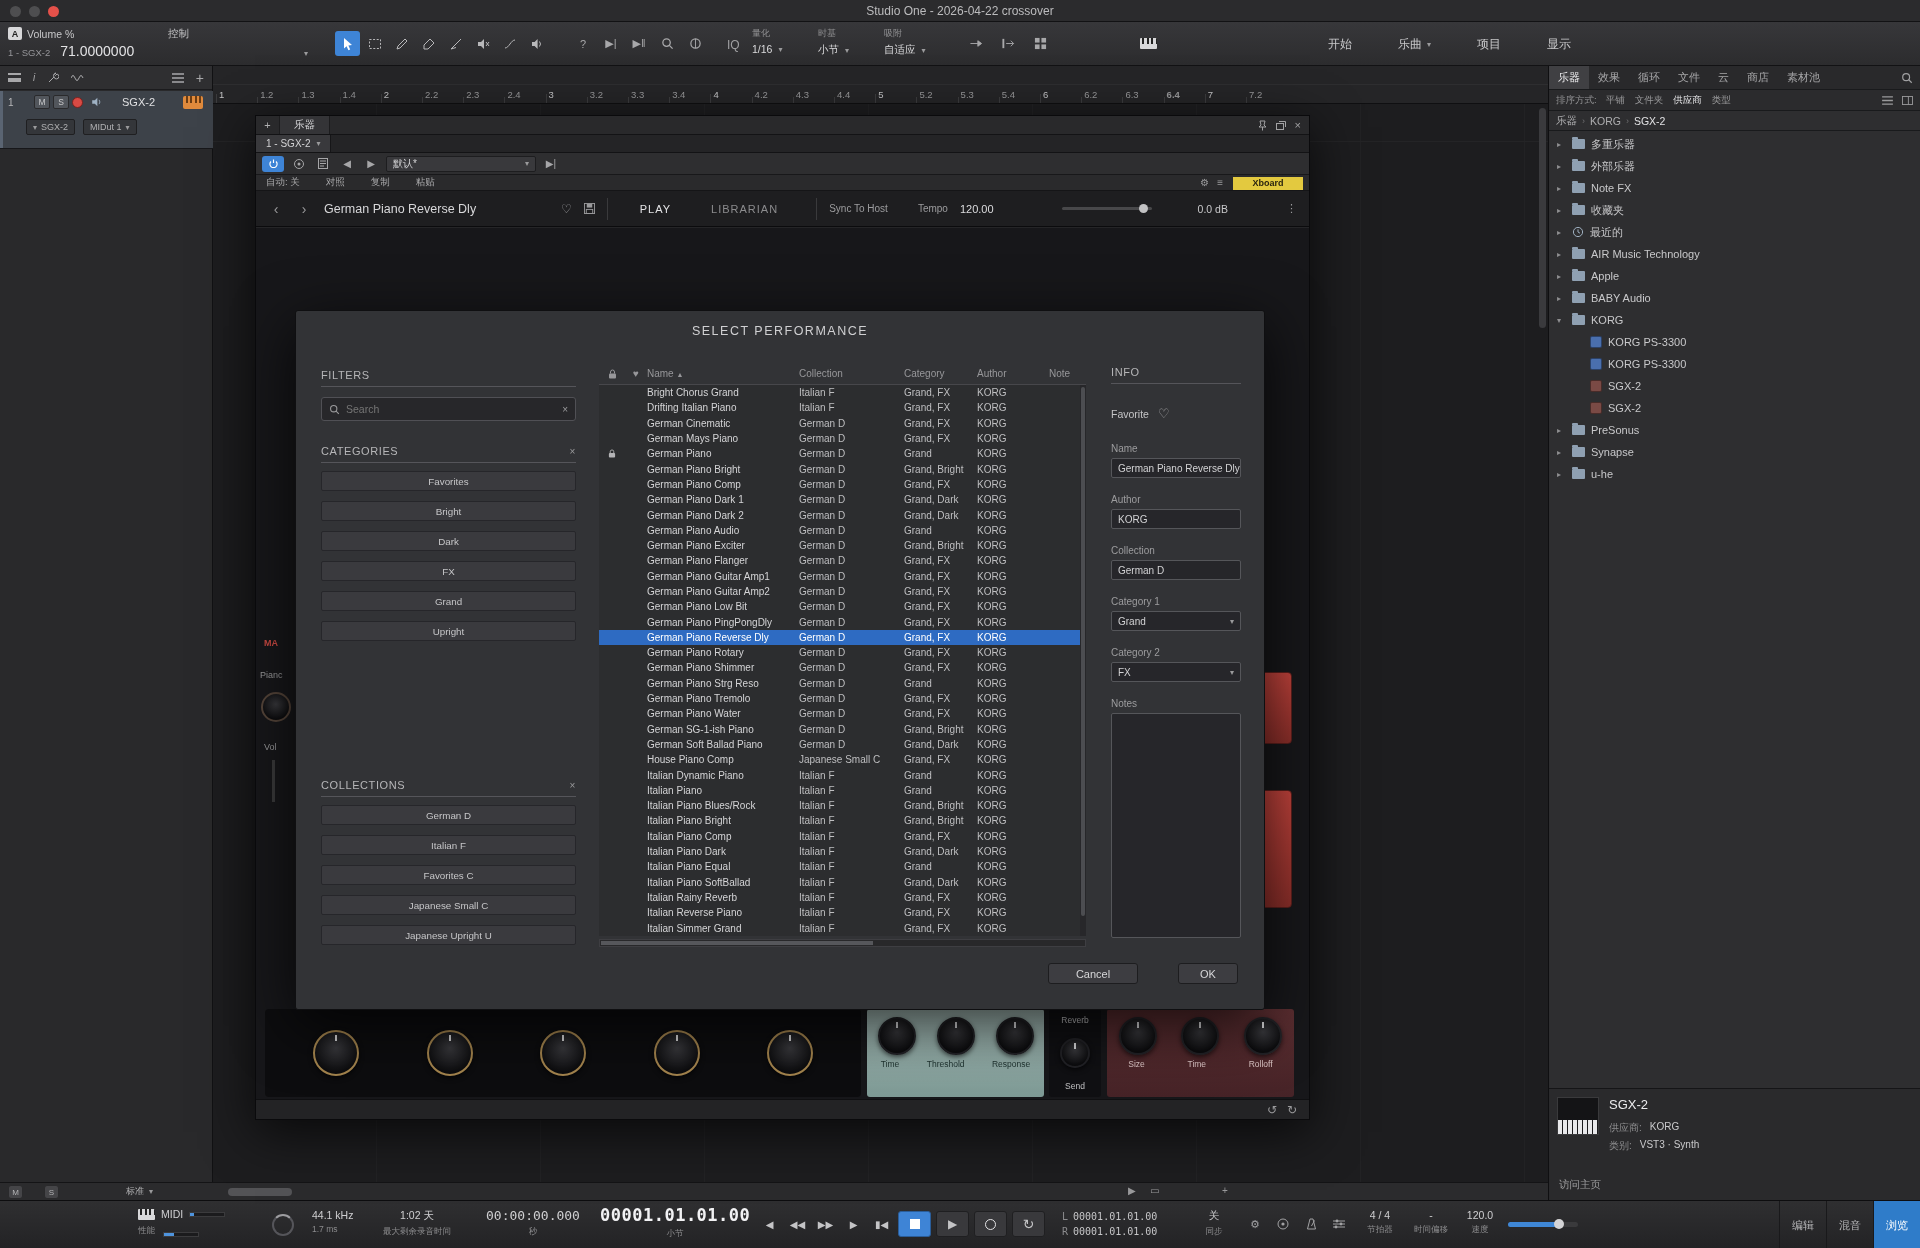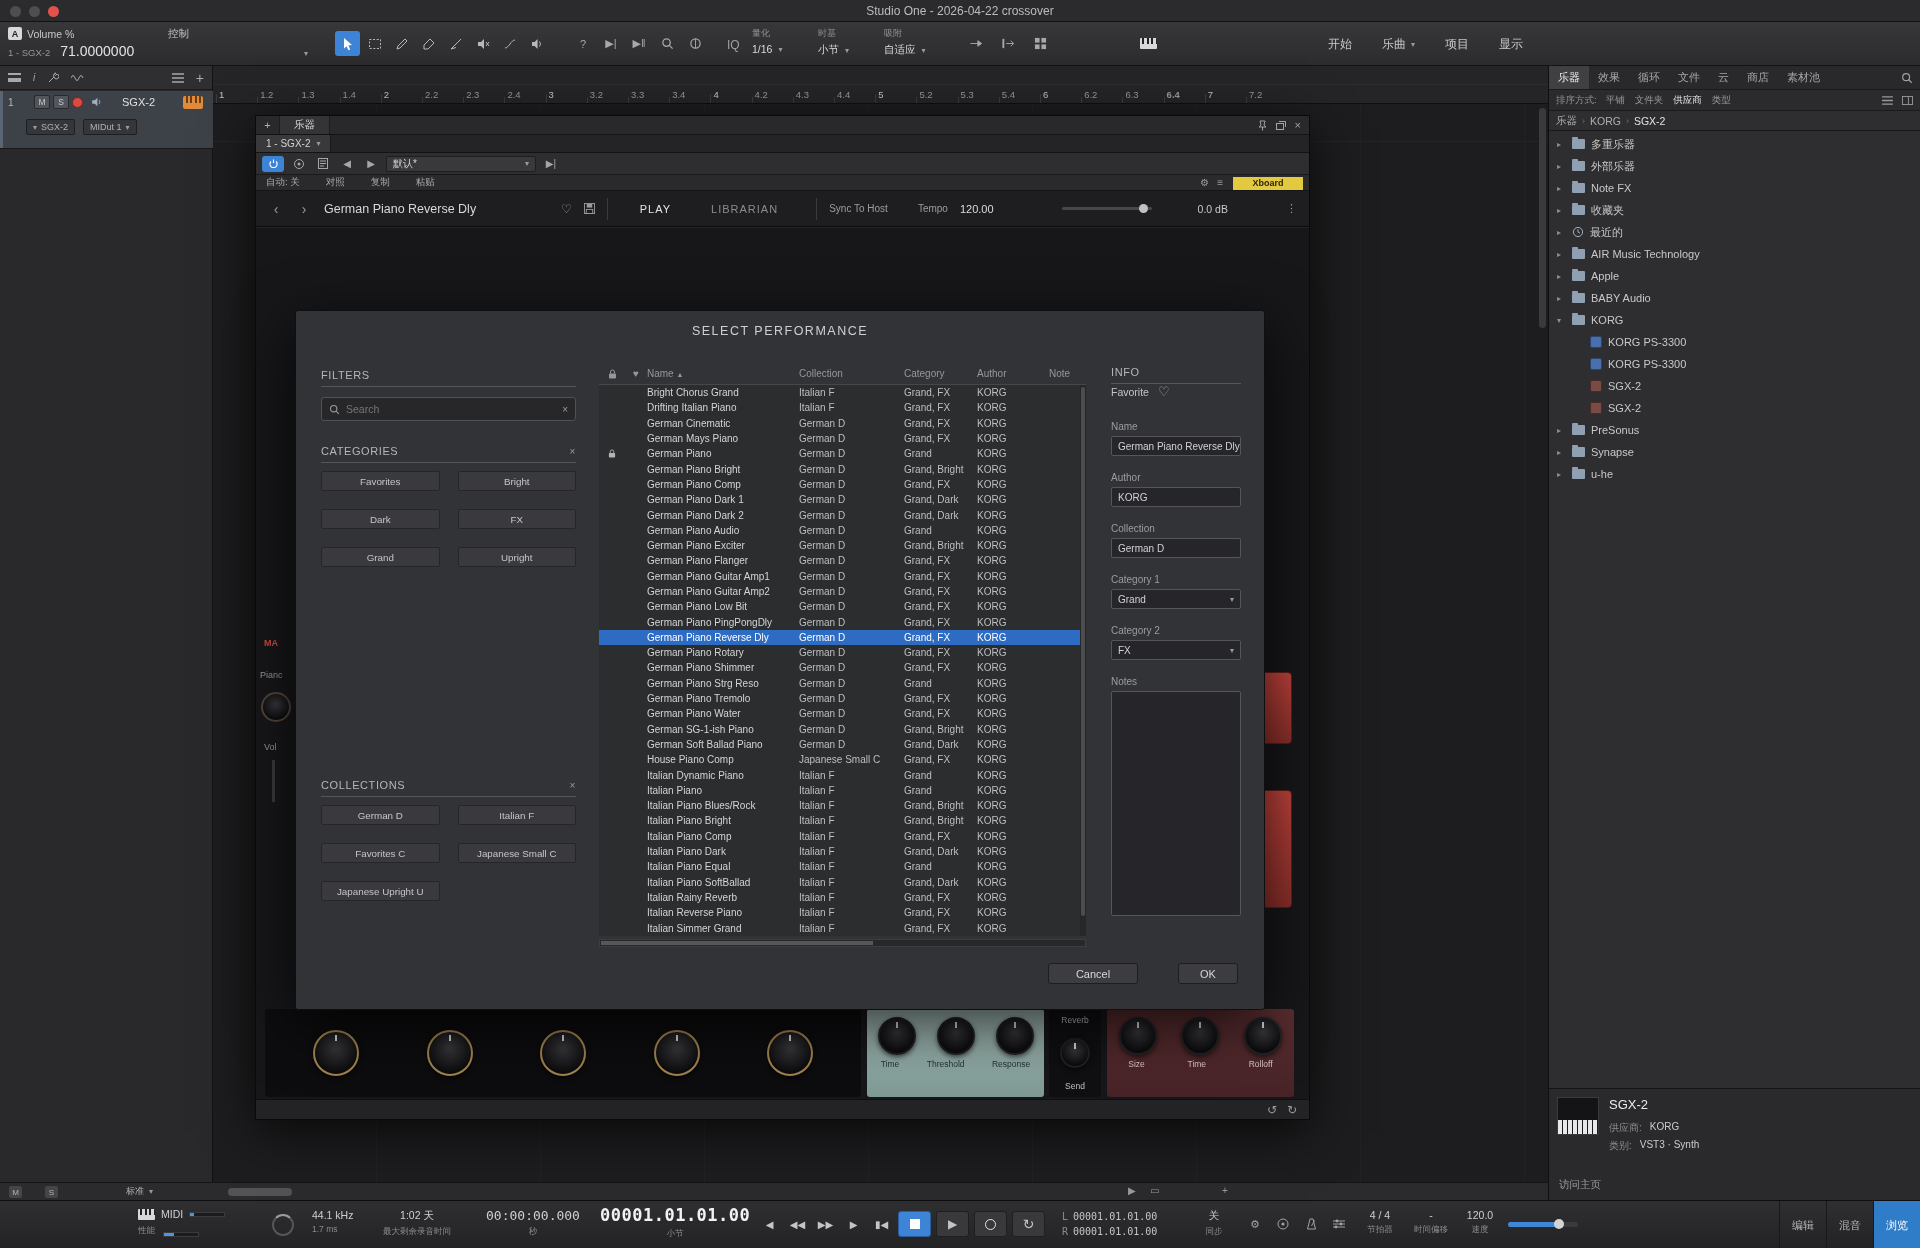--- a/index.html
+++ b/index.html
@@ -30,21 +30,21 @@
 .tb-tools{position:absolute;left:335px;top:9px;display:flex;gap:2px}
 .tool{width:25px;height:25px;display:flex;align-items:center;justify-content:center;color:#b8b8ba;border-radius:3px}
 .tool.active{background:#3e84d6;color:#fff}
 .tb-misc{position:absolute;left:572px;top:9px;display:flex;gap:6px}
 .mini-ic{width:22px;height:25px;display:flex;align-items:center;justify-content:center;color:#a8a8aa;font-size:11px}
 .tb-iq{position:absolute;left:727px;top:16px;font-size:12px;color:#a0a0a2}
 .tb-group{position:absolute;top:5px;width:62px}
 .tb-group .g1{font-size:9px;color:#8f8f91}
 .tb-group .g2{margin-top:3px;font-size:10.5px;color:#dadadc;display:flex;align-items:center;gap:6px}
 .tb-ic2{position:absolute;left:965px;top:9px;display:flex;gap:10px}
-.tb-right{position:absolute;left:1328px;top:0;height:44px;display:flex;align-items:center;gap:30px;font-size:12px;color:#c8c8ca}
+.tb-right{position:absolute;left:1328px;top:0;height:44px;display:flex;align-items:center;gap:46px;font-size:12px;color:#c8c8ca}
 .tb-right .btn{display:flex;align-items:center;gap:5px;cursor:default}
 
 
 #left-panel{position:absolute;left:0;top:66px;width:213px;height:1116px;background:#29292b;border-right:1px solid #111113}
 .lp-head{height:24px;background:#2f2f31;border-bottom:1px solid #1b1b1d;display:flex;align-items:center;padding:0 8px;gap:12px;color:#a8a8aa}
 .lp-head .spacer{flex:1}
 .ham{width:13px;height:9px;border-top:2px solid #a8a8aa;border-bottom:2px solid #a8a8aa;position:relative}
 .ham:before{content:"";position:absolute;left:0;top:2.5px;width:100%;height:2px;background:#a8a8aa}
 .track{position:absolute;left:0;top:25px;width:213px;height:58px;background:#3d4249;border-bottom:1px solid #17171a}
 .track-color{position:absolute;left:0;top:0;width:3px;height:100%;background:#5a6472}
@@ -157,21 +157,21 @@
 .sendlab{font-size:8.5px;color:#c2c2c4}
 .pw-footer{position:absolute;left:0;bottom:0;width:100%;height:20px;background:#232325;border-top:1px solid #0f0f11;display:flex;align-items:center;justify-content:flex-end;gap:10px;padding:0 12px;color:#9a9a9c;font-size:12px}
 
 
 #dialog{position:absolute;left:295px;top:310px;width:970px;height:700px;background:#323336;border:1px solid #0f0f11;border-radius:3px;box-shadow:0 16px 60px rgba(0,0,0,.75);z-index:10}
 .dlg-title{position:absolute;top:13px;left:0;width:100%;text-align:center;font-size:12.5px;letter-spacing:1.5px;color:#d0d0d2}
 .sec-head{font-size:11px;letter-spacing:.6px;color:#b6b6b8;border-bottom:1px solid #55555a;padding-bottom:5px;display:flex;justify-content:space-between;align-items:center}
 .sec-head .x{color:#9a9a9c;font-size:10px}
 .search-box{height:24px;background:#27272a;border:1px solid #505055;border-radius:3px;display:flex;align-items:center;gap:6px;padding:0 7px}
 .search-box input{flex:1;background:transparent;border:none;outline:none;color:#d2d2d4;font-size:10.5px;font-family:inherit}
-.btn-grid{display:grid;grid-template-columns:repeat(2,1fr);gap:18px}
+.btn-grid{display:grid;grid-template-columns:repeat(1,1fr);gap:10px}
 .fbtn{height:20px;background:#3a3a3e;border:1px solid #26262a;border-radius:2px;font-size:9.8px;color:#c6c6c8;display:flex;align-items:center;justify-content:center;white-space:nowrap;overflow:hidden}
 .ptable{position:absolute;left:303px;top:52px;width:487px}
 .pt-head{display:grid;grid-template-columns:26px 22px 152px 105px 73px 72px 1fr;font-size:10px;color:#97979a;height:22px;align-items:center;border-bottom:1px solid #47474b}
 .pt-rows{height:551px;overflow:hidden;background:#2c2d2f;position:relative}
 .pt-row{display:grid;grid-template-columns:26px 22px 152px 105px 73px 72px 1fr;height:15.3px;align-items:center;font-size:10px;color:#bfbfc1}
 .pt-row .c-name{color:#d4d4d6;white-space:nowrap;overflow:hidden}
 .pt-row.sel{background:#2e6bc2}
 .pt-row.sel div{color:#fff}
 .pt-lock{display:flex;justify-content:center}
 .pt-hscroll{height:8px;background:#28282a;border:1px solid #3e3e42;margin-top:3px;position:relative}
@@ -1193,21 +1193,21 @@
         </div>
       <div class="pt-hscroll">
           <i></i>
         </div>
     </div>
 
     <div class="icol" style="top:55px">
       <div class="sec-head">
           <span>INFO</span>
         </div>
-      <div class="fav" style="">
+      <div class="fav" style="margin-top:22px">
         <span>Favorite</span>
         <span style="color:#9a9a9c;font-size:13px">♡</span>
       </div>
       <div class="ilab" style="margin-top:22px">Name</div>
       <div class="ibox">German Piano Reverse Dly</div>
       <div class="ilab" style="margin-top:16px">Author</div>
       <div class="ibox">KORG</div>
       <div class="ilab" style="margin-top:16px">Collection</div>
       <div class="ibox">German D</div>
       <div class="ilab" style="margin-top:16px">Category 1</div>

